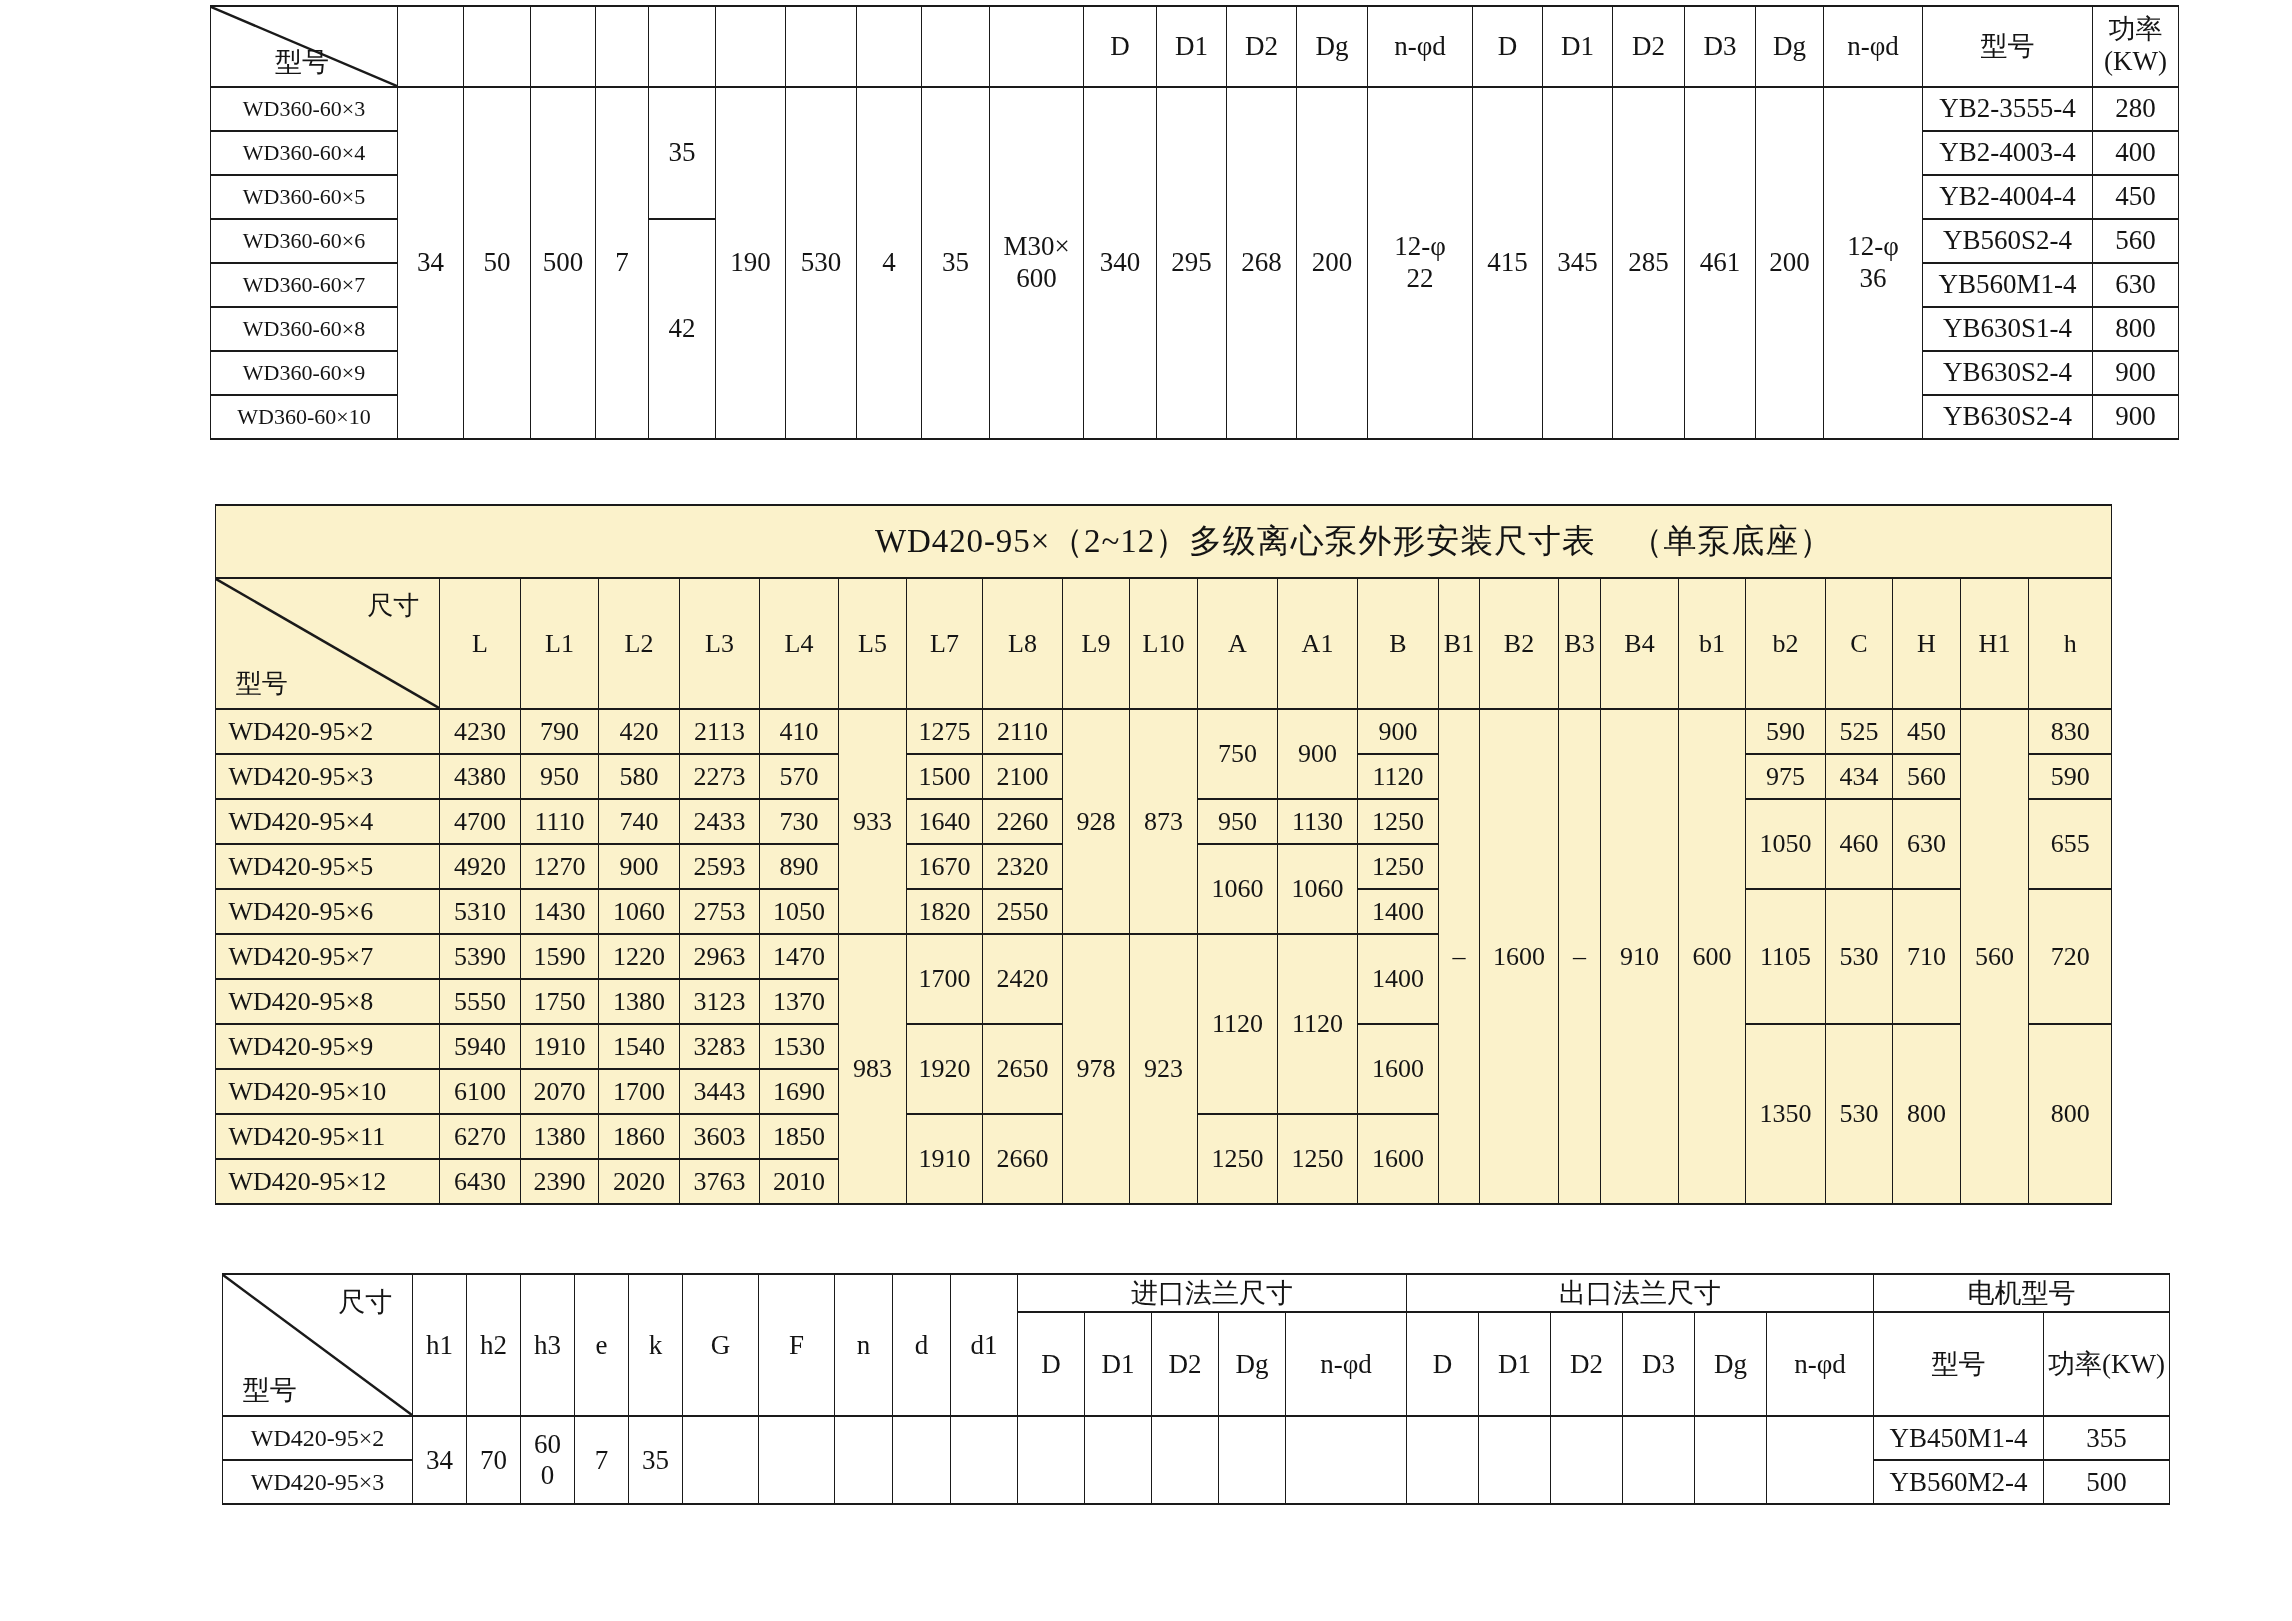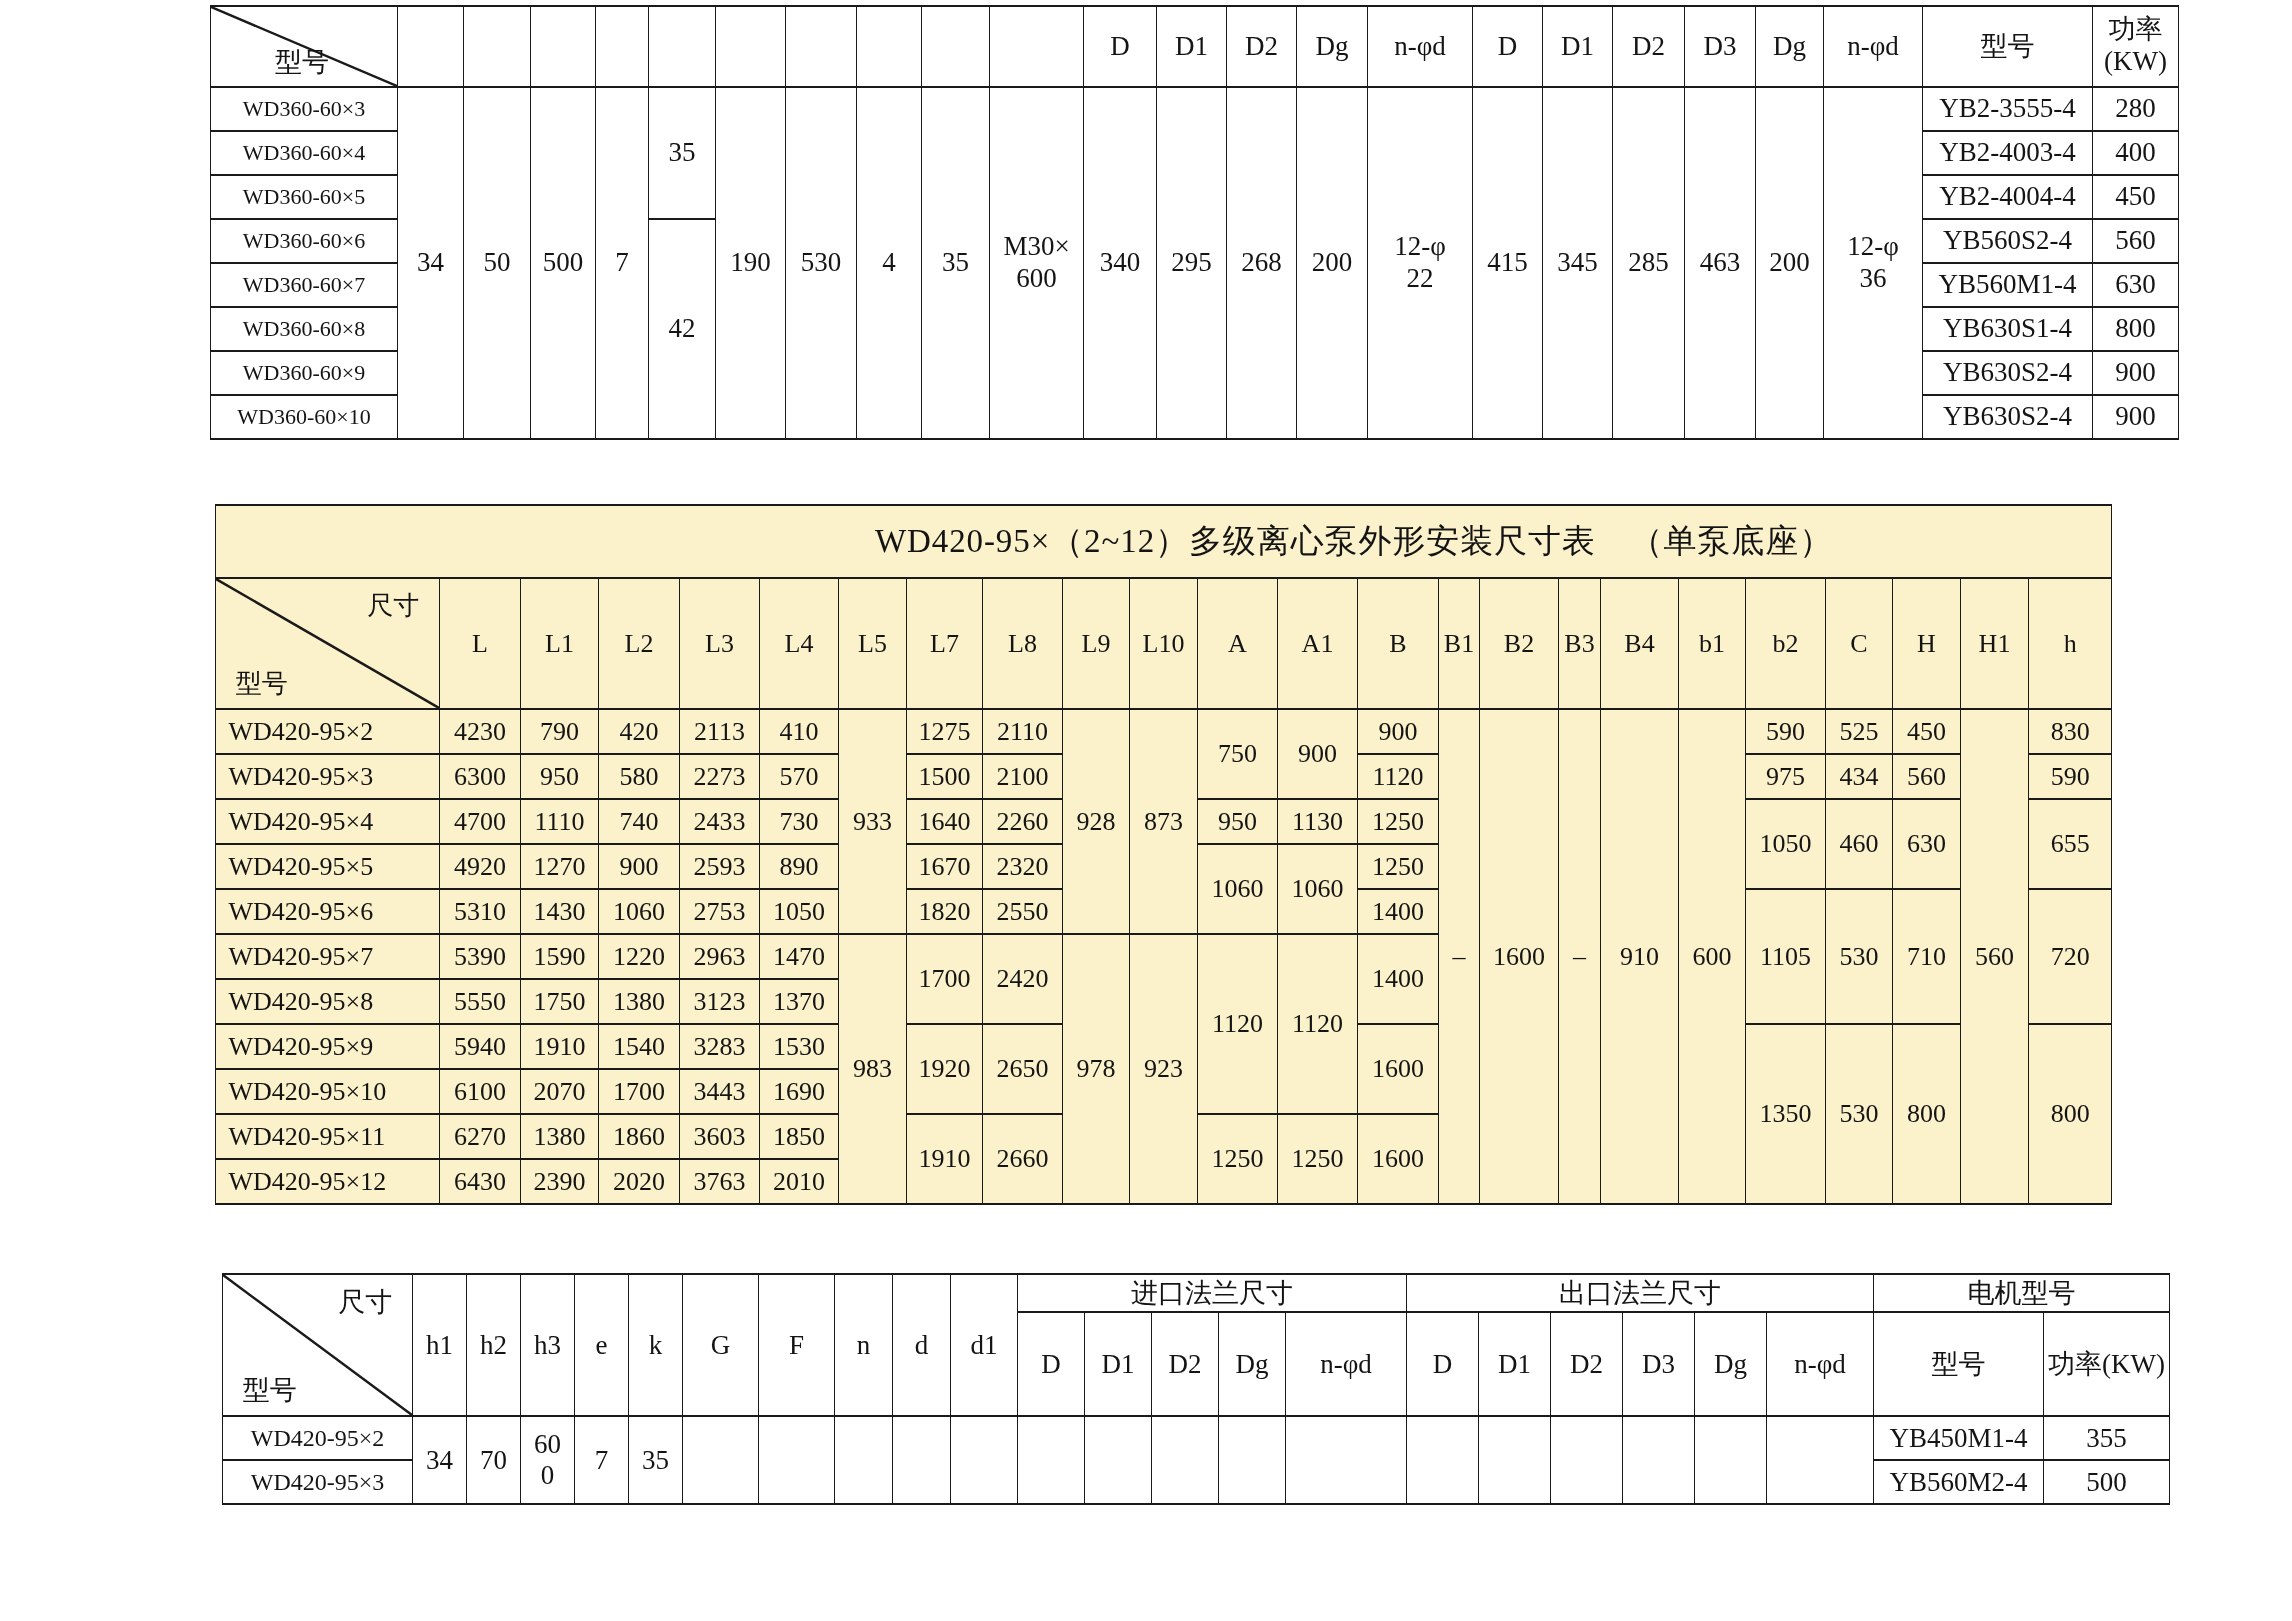--- a/index.html
+++ b/index.html
@@ -125,21 +125,21 @@
   <td rowspan="8">295</td>
   <td rowspan="8">268</td>
   <td rowspan="8">200</td>
   <td rowspan="8">
     <span class="ln">12-φ</span>
     <span class="ln">22</span>
   </td>
   <td rowspan="8">415</td>
   <td rowspan="8">345</td>
   <td rowspan="8">285</td>
-  <td rowspan="8">463</td>
+  <td rowspan="8">461</td>
   <td rowspan="8">200</td>
   <td rowspan="8">
     <span class="ln">12-φ</span>
     <span class="ln">36</span>
   </td>
   <td>YB2-3555-4</td>
   <td>280</td>
 </tr>
 <tr>
   <td class="mdl">WD360-60×4</td>
@@ -264,21 +264,21 @@
   <td rowspan="11">910</td>
   <td rowspan="11">600</td>
   <td>590</td>
   <td>525</td>
   <td>450</td>
   <td rowspan="11">560</td>
   <td>830</td>
 </tr>
 <tr>
   <td class="mdl">WD420-95×3</td>
-  <td>6300</td>
+  <td>4380</td>
   <td>950</td>
   <td>580</td>
   <td>2273</td>
   <td>570</td>
   <td>1500</td>
   <td>2100</td>
   <td>1120</td>
   <td>975</td>
   <td>434</td>
   <td>560</td>

